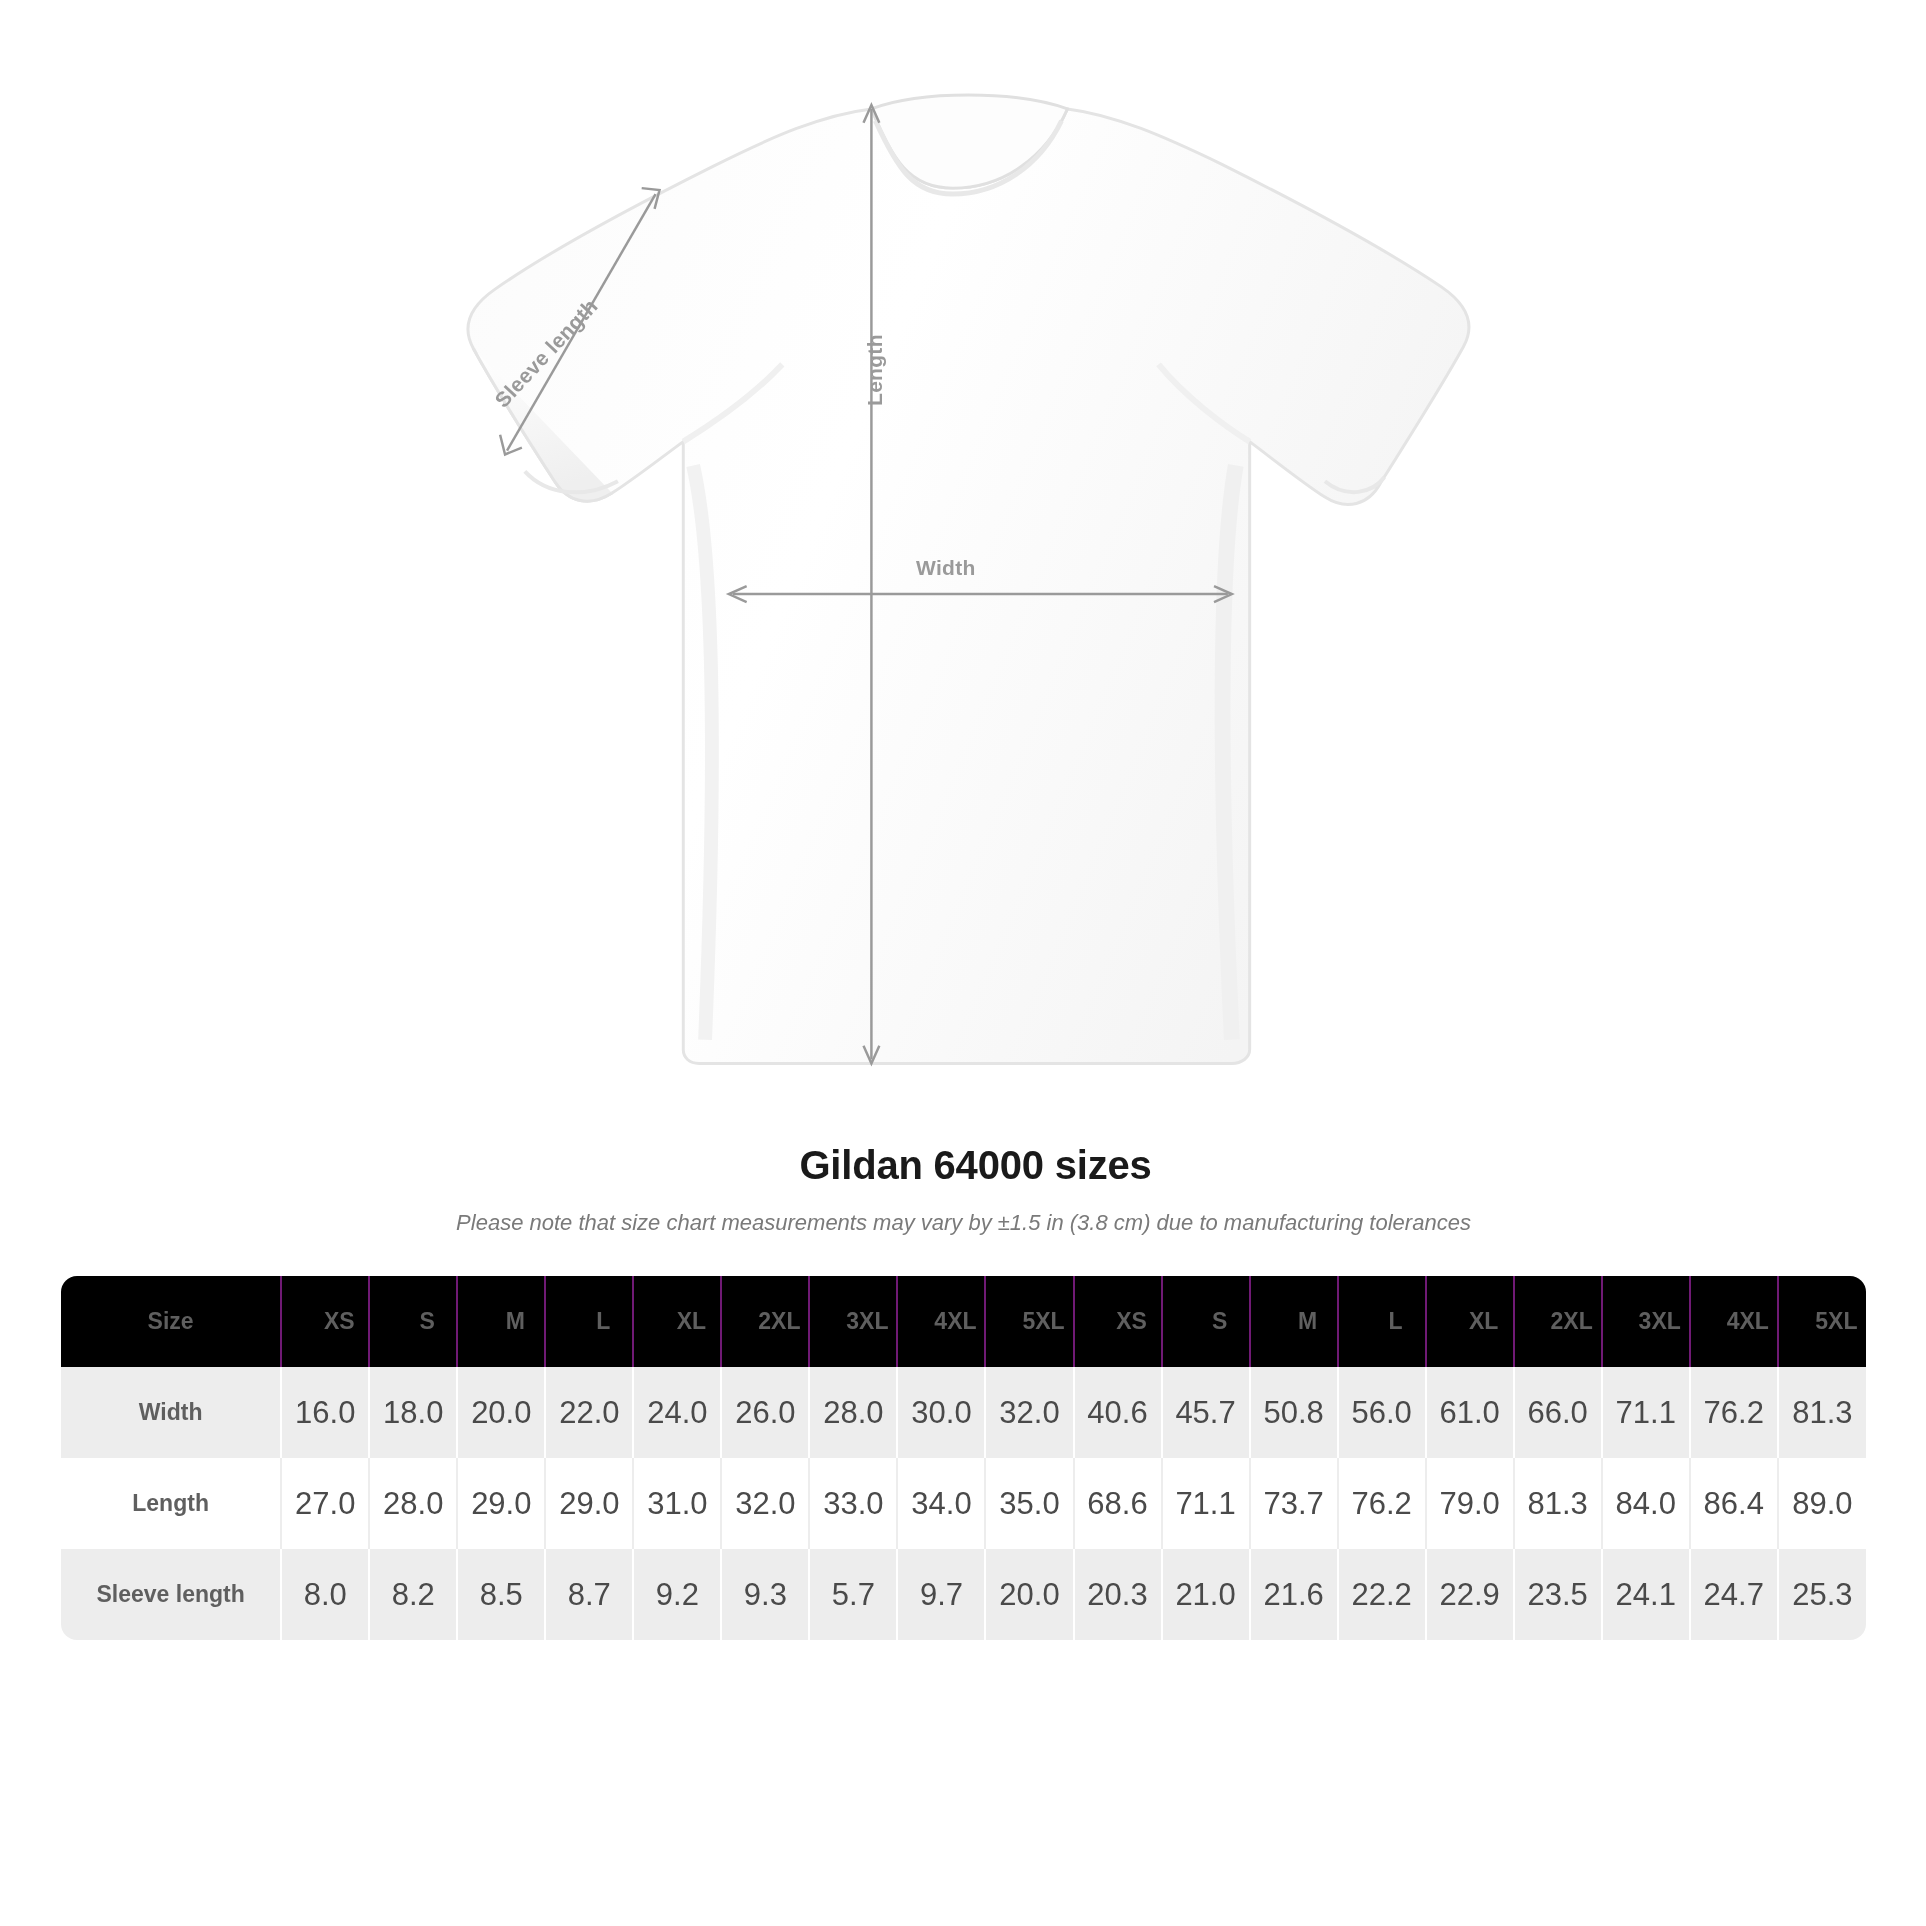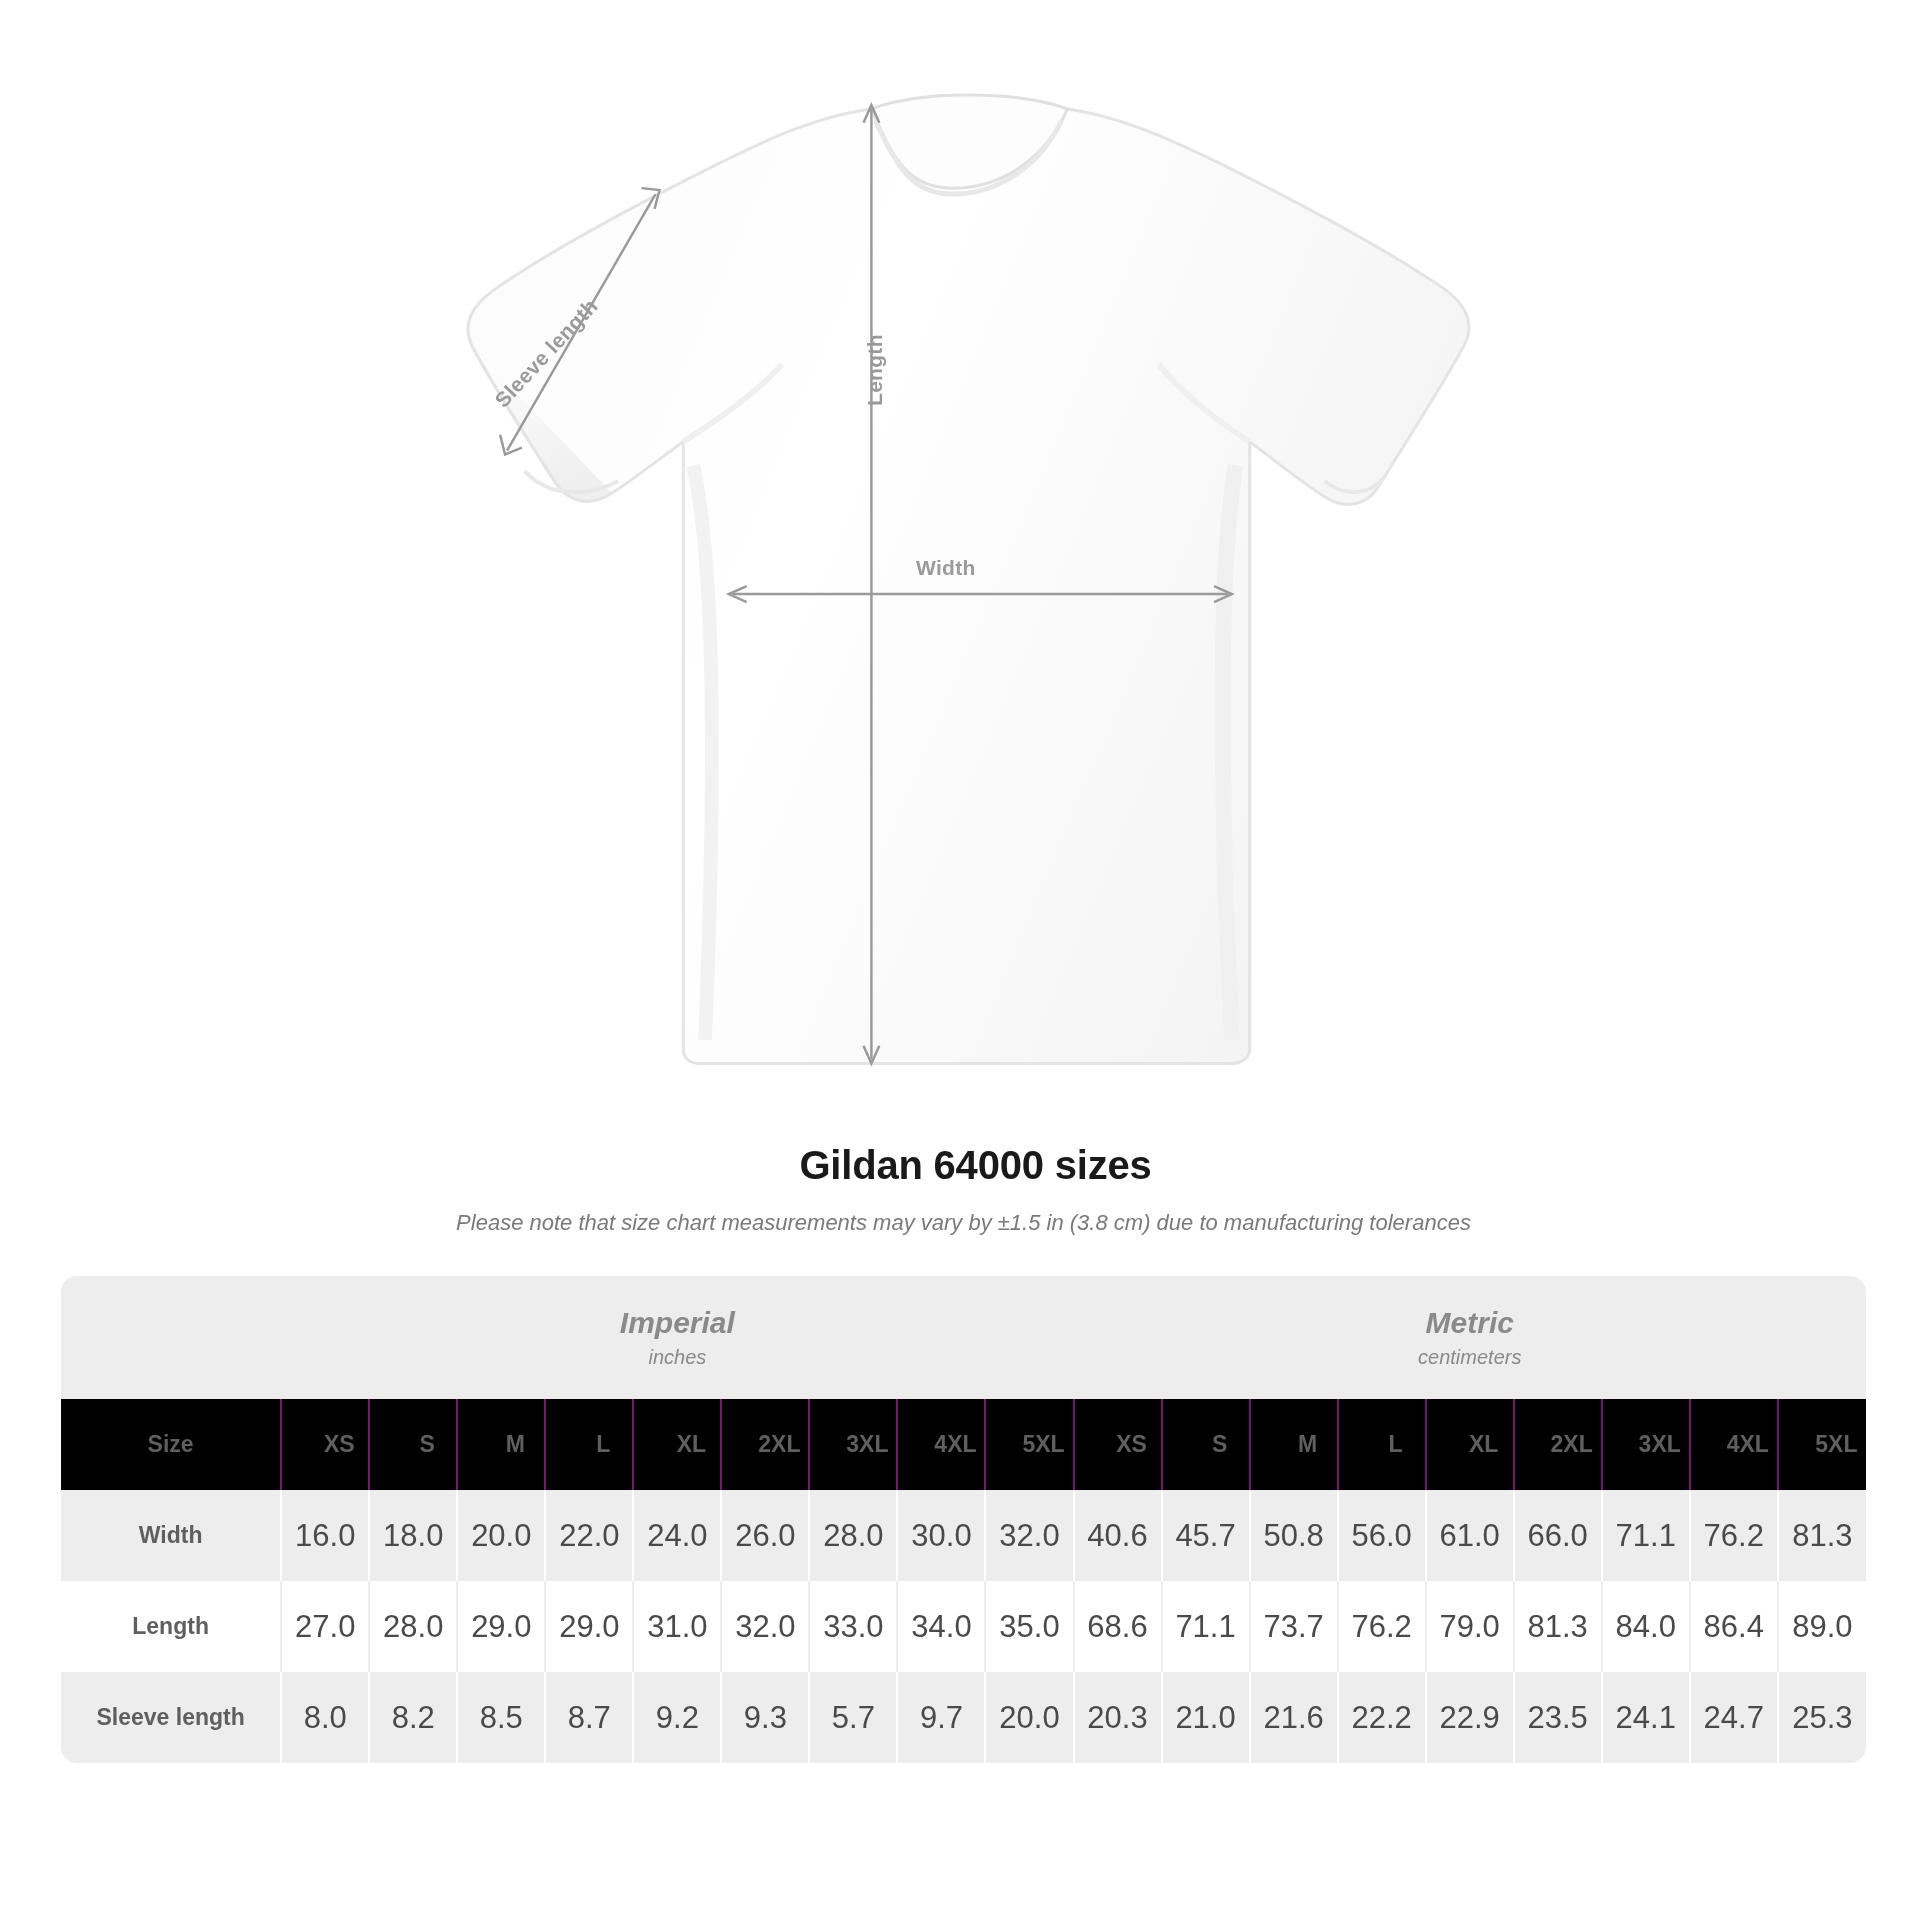--- a/index.html
+++ b/index.html
@@ -258,31 +258,20 @@
           <col style="width: 4.87778%;">
           <col style="width: 4.87778%;">
           <col style="width: 4.87778%;">
           <col style="width: 4.87778%;">
           <col style="width: 4.87778%;">
           <col style="width: 4.87778%;">
           <col style="width: 4.87778%;">
           <col style="width: 4.87778%;">
         </colgroup>
       <tbody id="table-body">
-          <tr>
-            <td class="unit-header corner-cell"></td>
-            <td colspan="9" class="unit-header">
-              <div class="unit-title">Imperial</div>
-              <div class="unit-sub">inches</div>
-            </td>
-            <td colspan="9" class="unit-header">
-              <div class="unit-title">Metric</div>
-              <div class="unit-sub">centimeters</div>
-            </td>
-          </tr>
           <tr class="hdr-row">
             <td class="row-label">Size</td>
             <td class="hdr-cell sep">XS</td>
             <td class="hdr-cell sep">S</td>
             <td class="hdr-cell sep">M</td>
             <td class="hdr-cell sep">L</td>
             <td class="hdr-cell sep">XL</td>
             <td class="hdr-cell sep">2XL</td>
             <td class="hdr-cell sep">3XL</td>
             <td class="hdr-cell sep">4XL</td>

